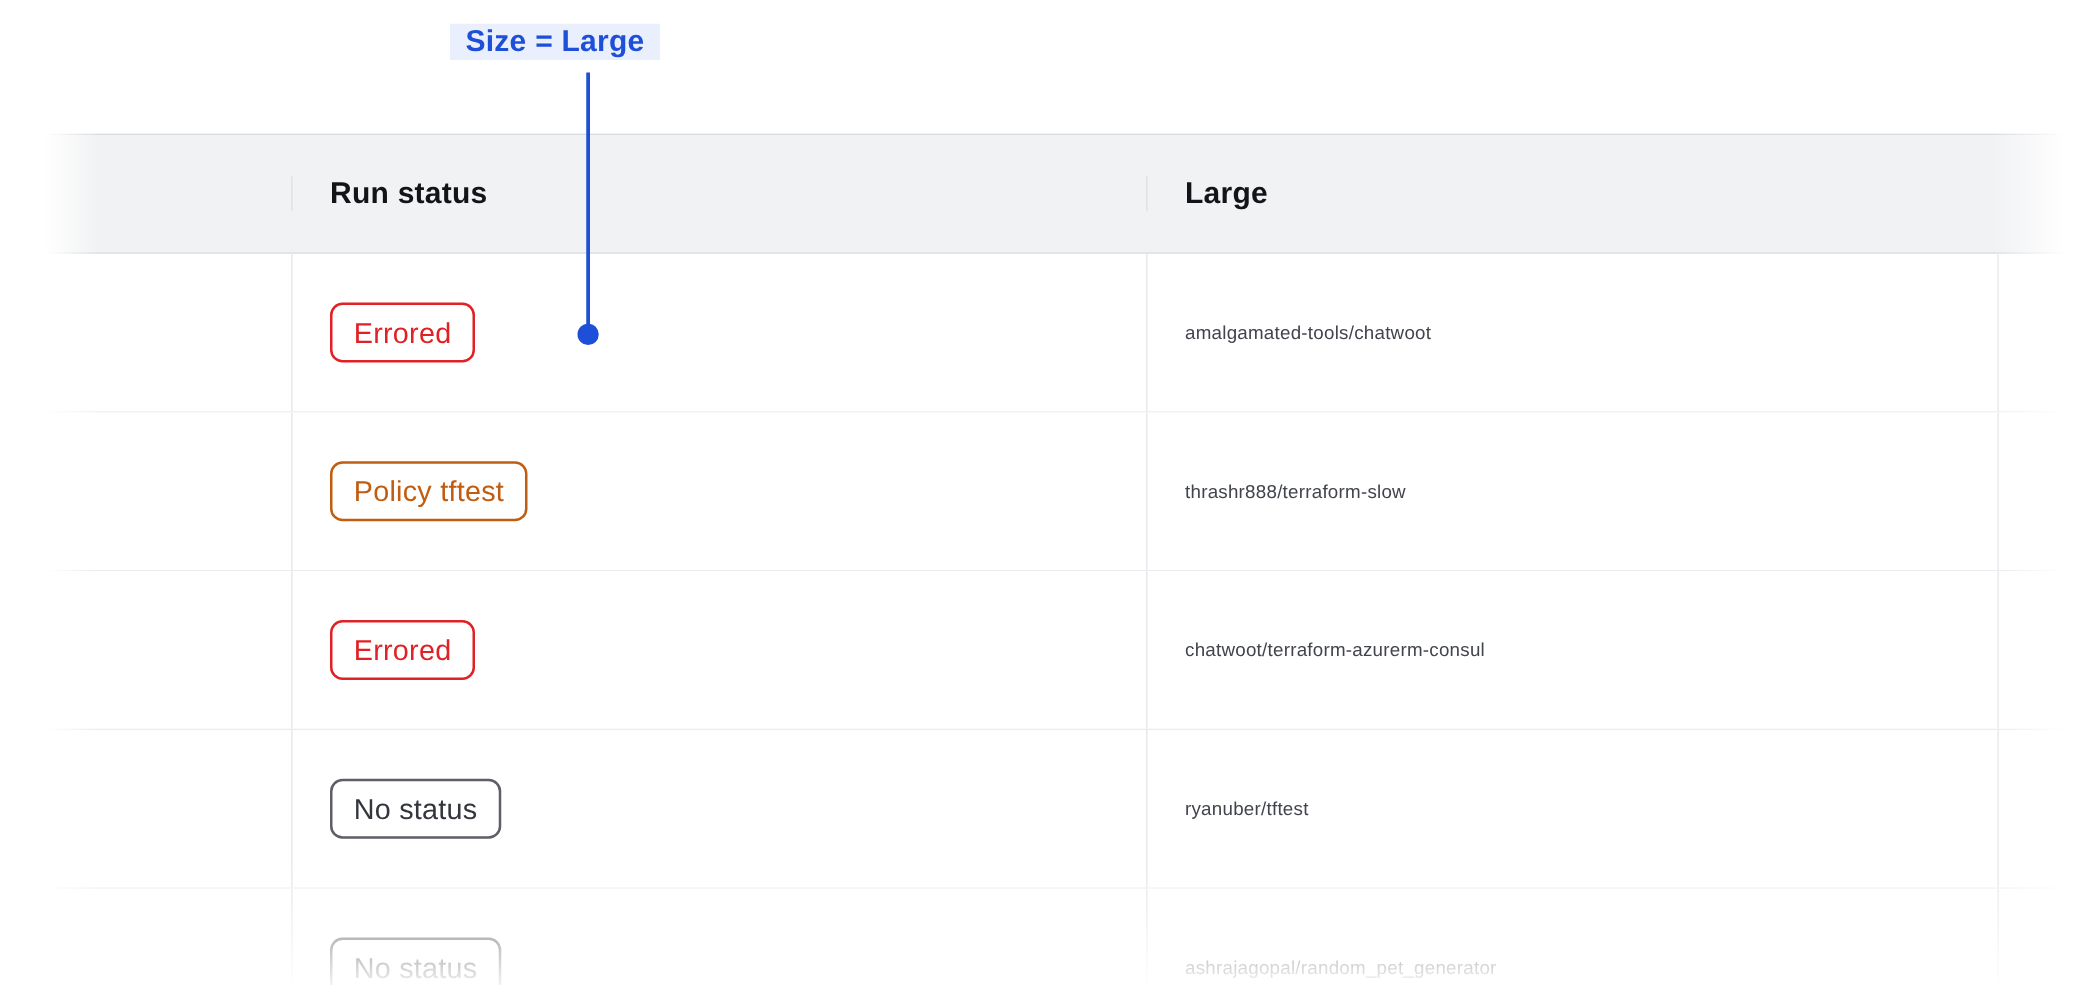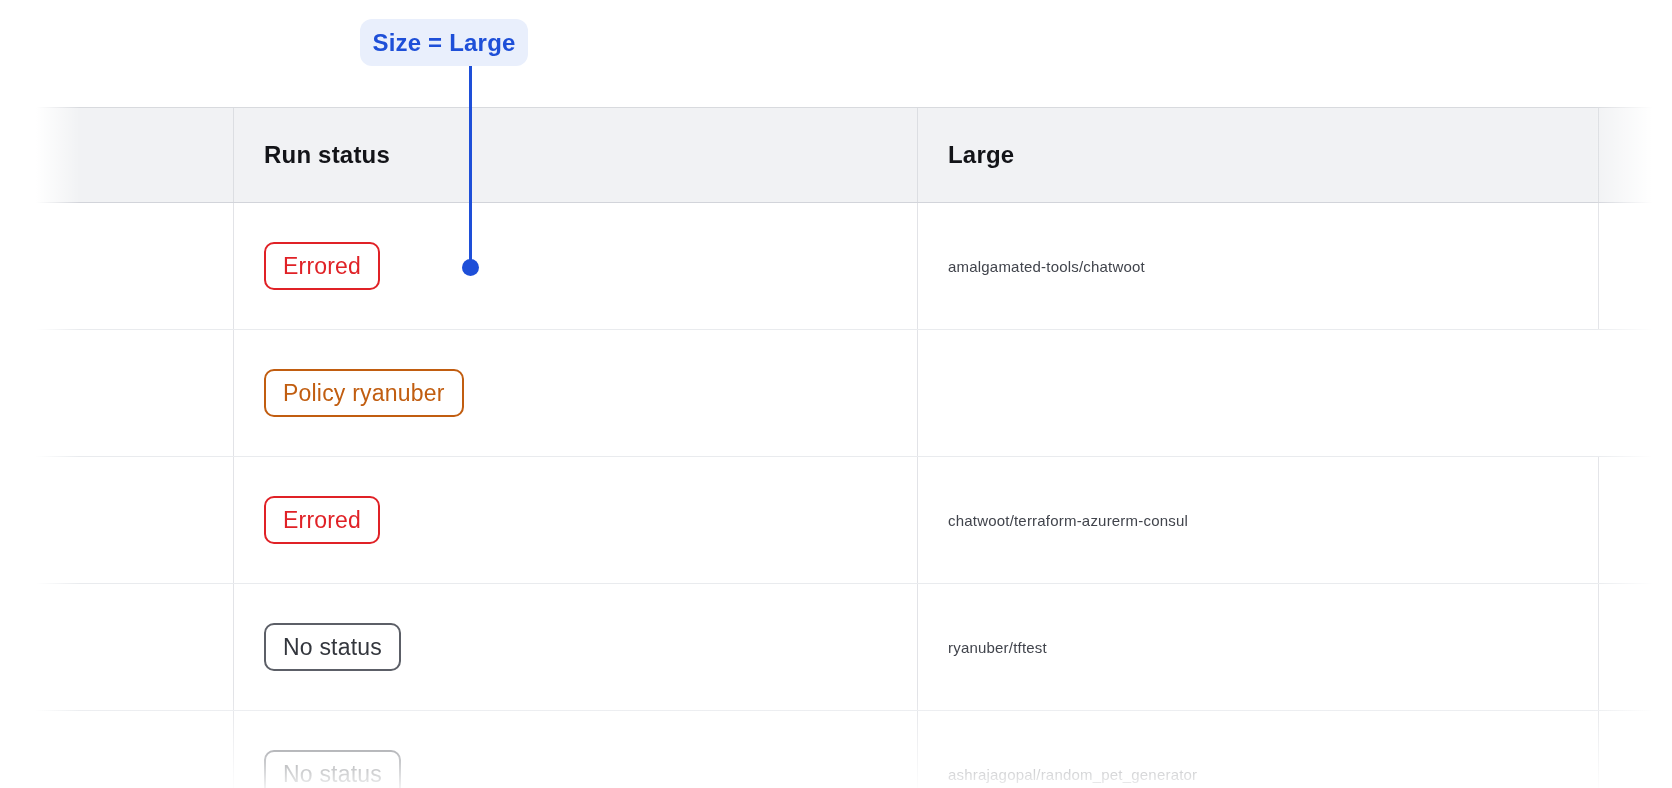--- a/index.html
+++ b/index.html
@@ -5,41 +5,41 @@
   html,body { margin:0; padding:0; background:#fff; }
   .canvas {
     position:relative; width:1672px; height:788px; overflow:hidden;
     background:#ffffff;
     font-family:"Liberation Sans","DejaVu Sans",sans-serif;
     -webkit-font-smoothing:antialiased;
   }
 
   
   .callout-pill {
-    position:absolute; left:360px; top:19px; width:168px; height:47px;
-    background:var(--c-accent-bg,#e9effc); border-radius:12px;
+    position:absolute; left:360px; top:19px; width:168px; height:29px;
+    background:var(--c-accent-bg,#e9effc); border-radius:0;
     display:flex; align-items:center; justify-content:center;
     color:var(--c-accent,#1e4fd8); font-size:24px; font-weight:600;
     letter-spacing:0.2px; z-index:7;
   }
   .callout-line {
     position:absolute; left:469px; top:58px; width:3px; height:203px;
     background:var(--c-accent,#1e4fd8); z-index:6;
   }
   .callout-dot {
     position:absolute; left:462px; top:259px; width:17px; height:17px;
     border-radius:50%; background:var(--c-accent,#1e4fd8); z-index:6;
   }
 
   
   .tbl { position:absolute; left:0; top:107px; width:1672px; z-index:1; }
   .thead {
     display:flex; height:96px; box-sizing:border-box;
     background:#f1f2f4;
-    border-top:1px solid #d8dade; border-bottom:1px solid #d2d4da;
+    border-top:1px solid #d8dade; border-bottom:1px solid #d2d4da;align-items:center;
   }
   .trow {
     display:flex; height:127px; box-sizing:border-box; background:#fff;
     border-bottom:1px solid #e9ebee;
   }
   .cell {
     display:flex; align-items:center; box-sizing:border-box;
     padding-left:30px; overflow:hidden;
   }
   .c-first  { width:233px; padding-left:0; }
@@ -99,21 +99,24 @@
       </div>
       <div class="cell c-repo">
         <span class="repo-text">amalgamated-tools/chatwoot</span>
       </div>
       <div class="cell c-edge"></div>
     </div>
 
     <div class="trow">
       <div class="cell c-first"></div>
       <div class="cell c-status">
-        <span class="badge badge--policy_checked">Policy ryanuber</span>
+        <span class="badge badge--policy_checked">Policy tftest</span>
+      </div>
+      <div class="cell c-repo">
+        <span class="repo-text">thrashr888/terraform-slow</span>
       </div>
       <div class="cell c-edge"></div>
     </div>
 
     <div class="trow">
       <div class="cell c-first"></div>
       <div class="cell c-status">
         <span class="badge badge--errored">Errored</span>
       </div>
       <div class="cell c-repo">

